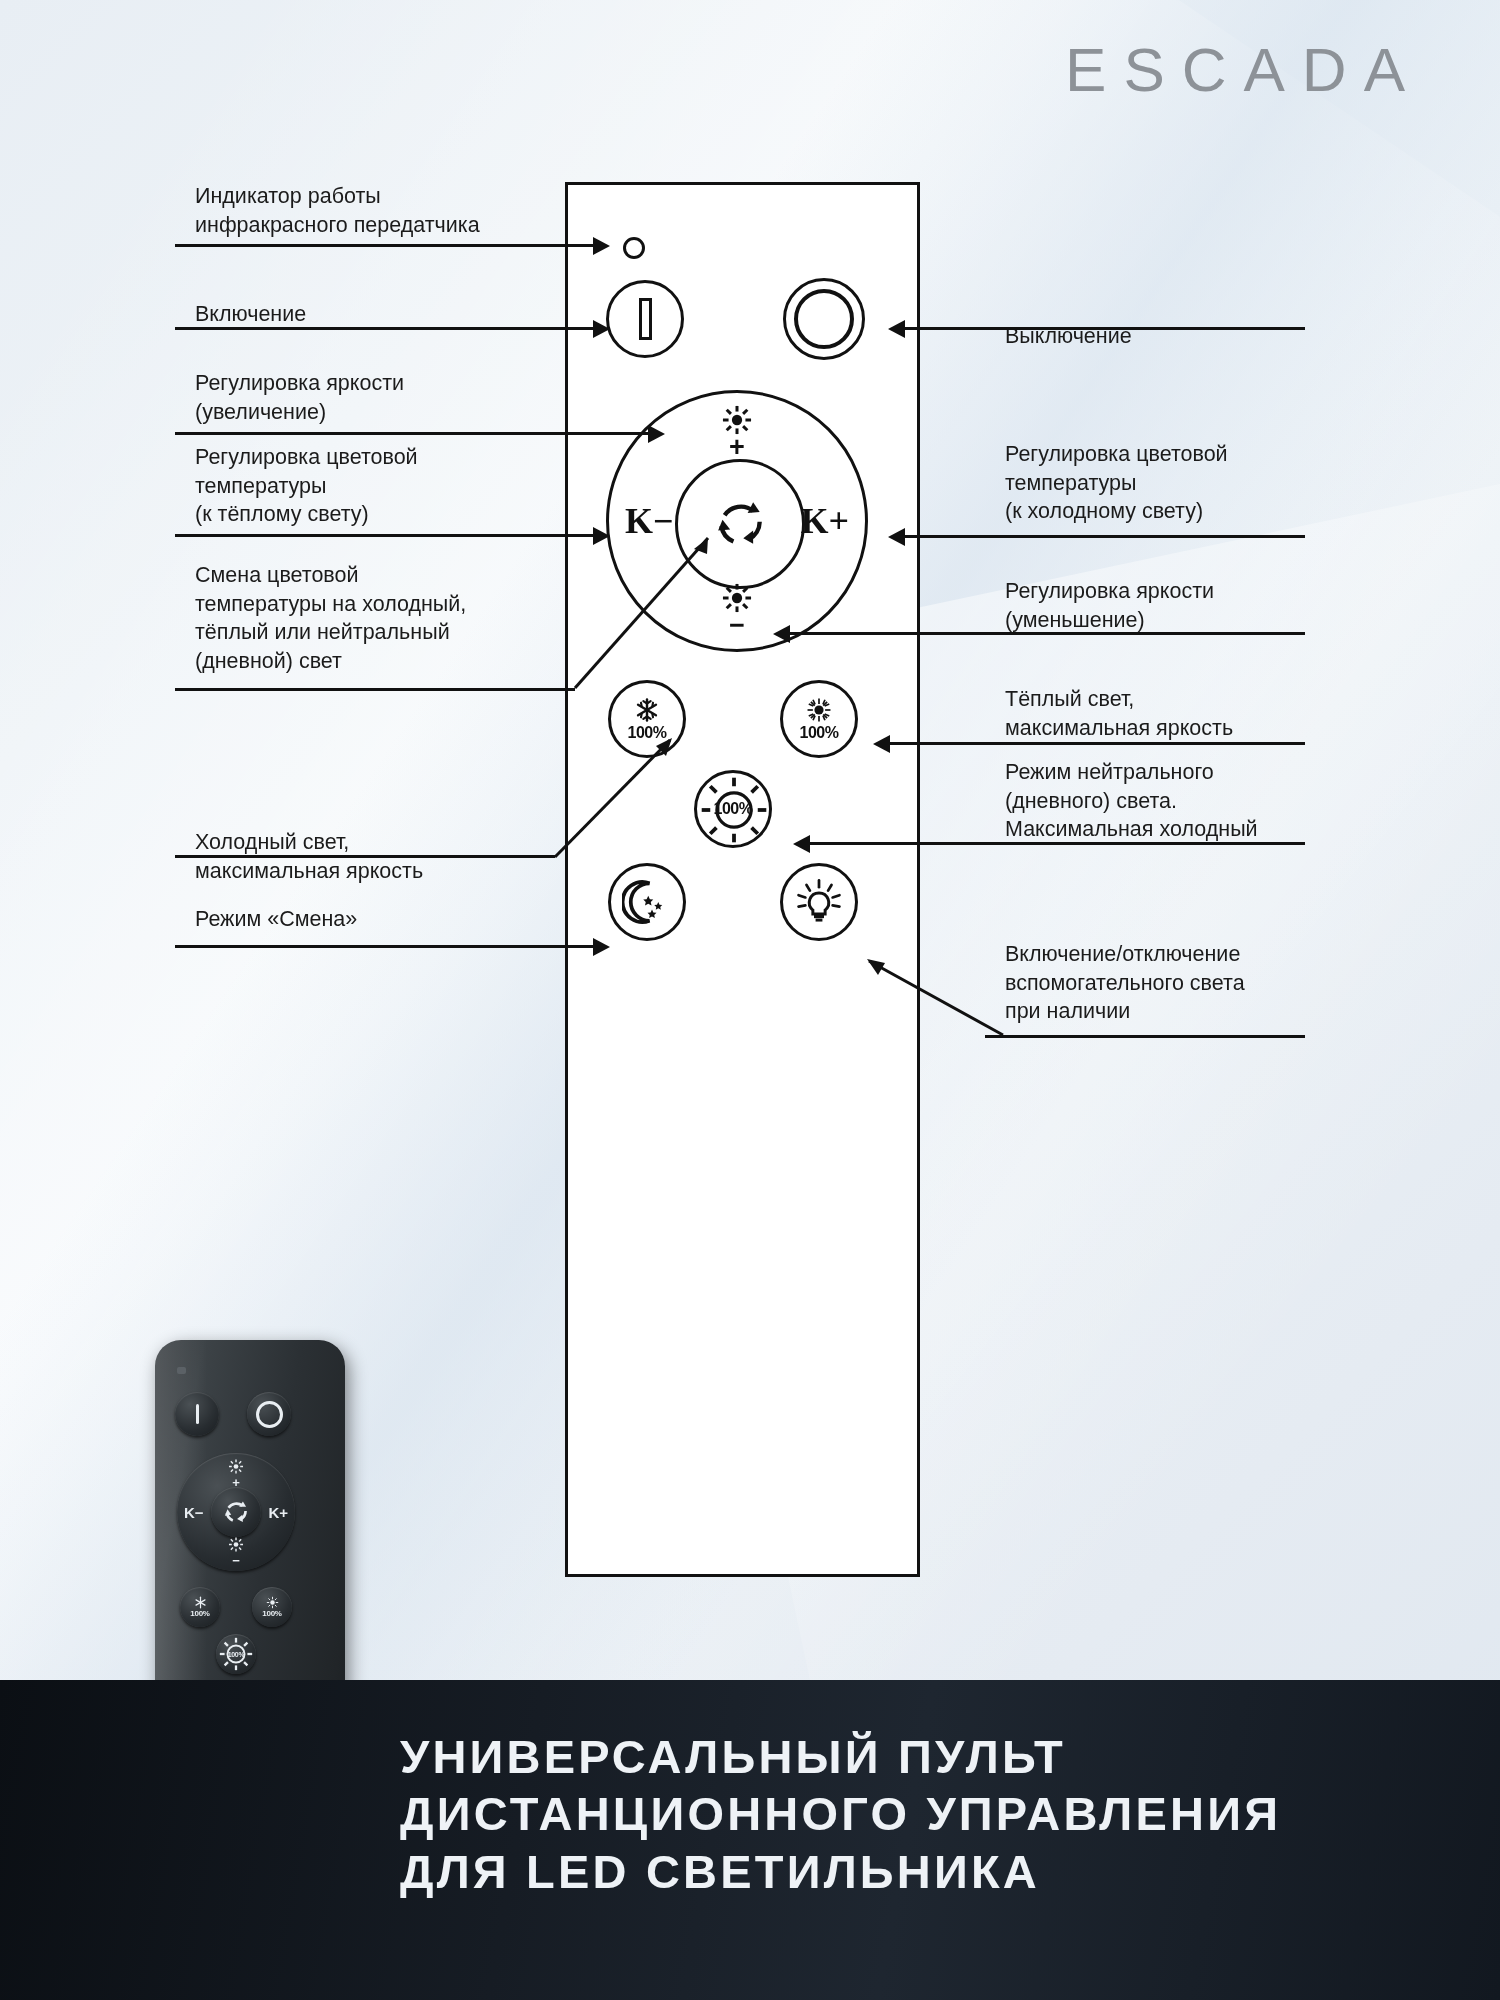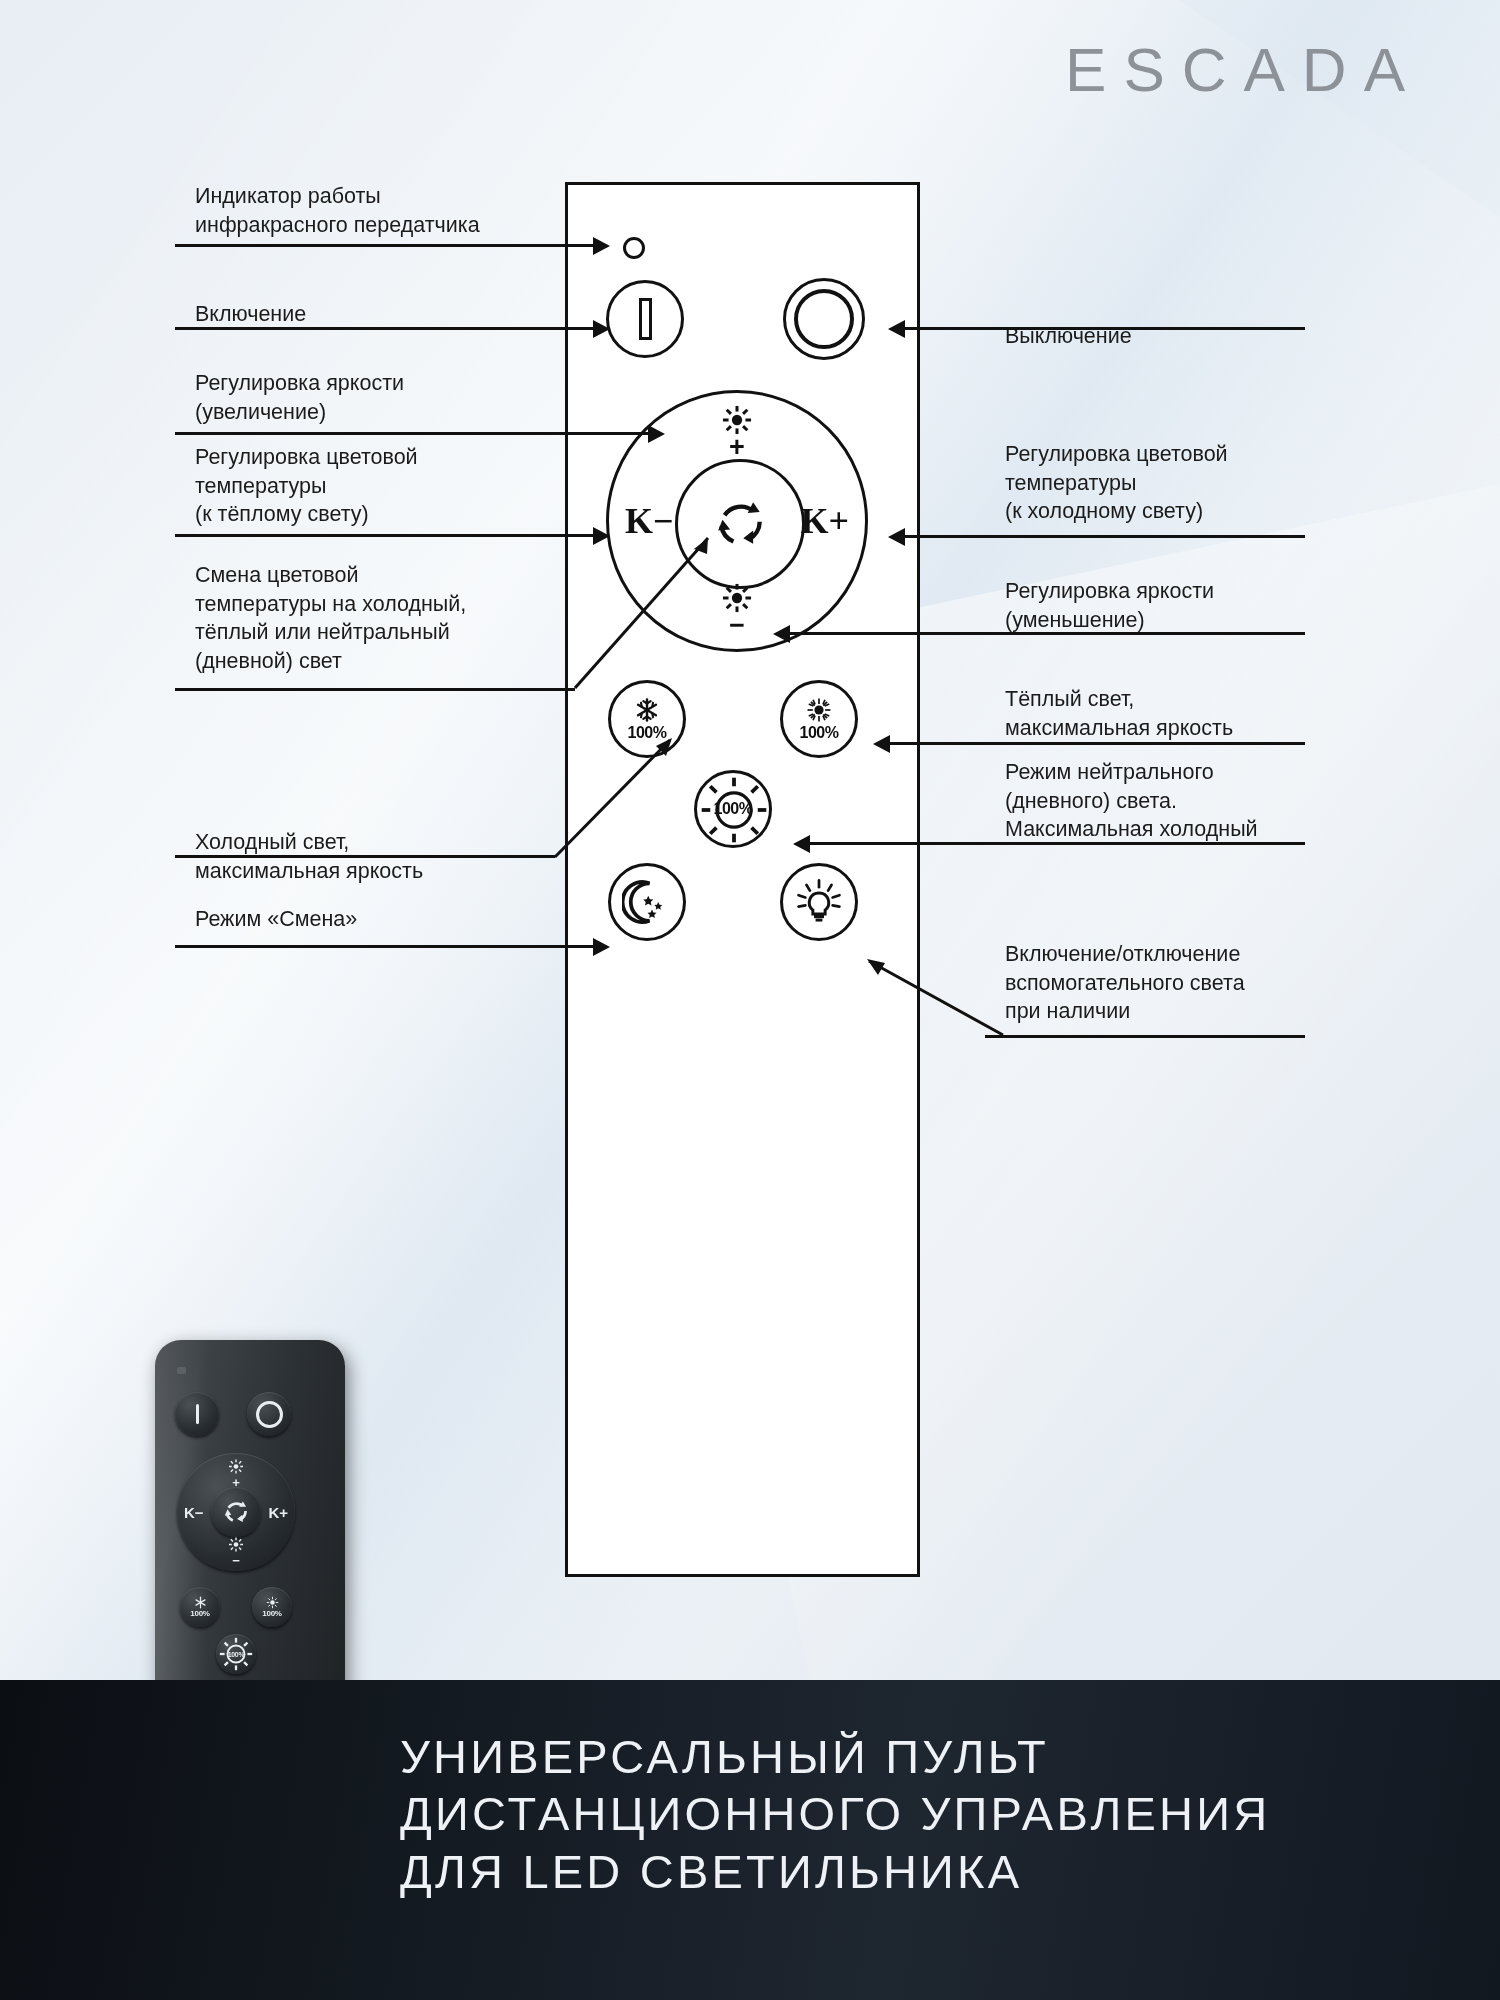--- a/index.html
+++ b/index.html
@@ -52,21 +52,21 @@
       background:radial-gradient(circle at 34% 28%,#4a5054,#272c30 62%,#191d20);
       box-shadow:0 2px 3px rgba(0,0,0,.6),inset 0 1px 1px rgba(255,255,255,.12);
       display:flex;align-items:center;justify-content:center;color:#e9eef2;}
   #photo-escada{position:absolute;left:0;right:0;bottom:88px;text-align:center;
       color:#d7dce0;font-size:19px;letter-spacing:6px;}
 
   
   #footer{position:absolute;left:0;bottom:0;width:1500px;height:320px;
       background:linear-gradient(100deg,#0b0f14 0%,#161c24 35%,#1e2630 60%,#121820 100%);}
   #footer-title{position:absolute;left:400px;top:48px;color:#eef2f6;font-size:47px;
-      line-height:1.22;letter-spacing:3.2px;white-space:pre-line;font-weight:400;}
+      line-height:1.22;letter-spacing:3.2px;white-space:pre-line;font-weight:700;}
 </style>
 </head>
 <body>
 
 <div id="bg">
   <div id="bg-diag1"></div>
   <div id="bg-diag2"></div>
   <div id="bg-corner"></div>
 </div>
 

